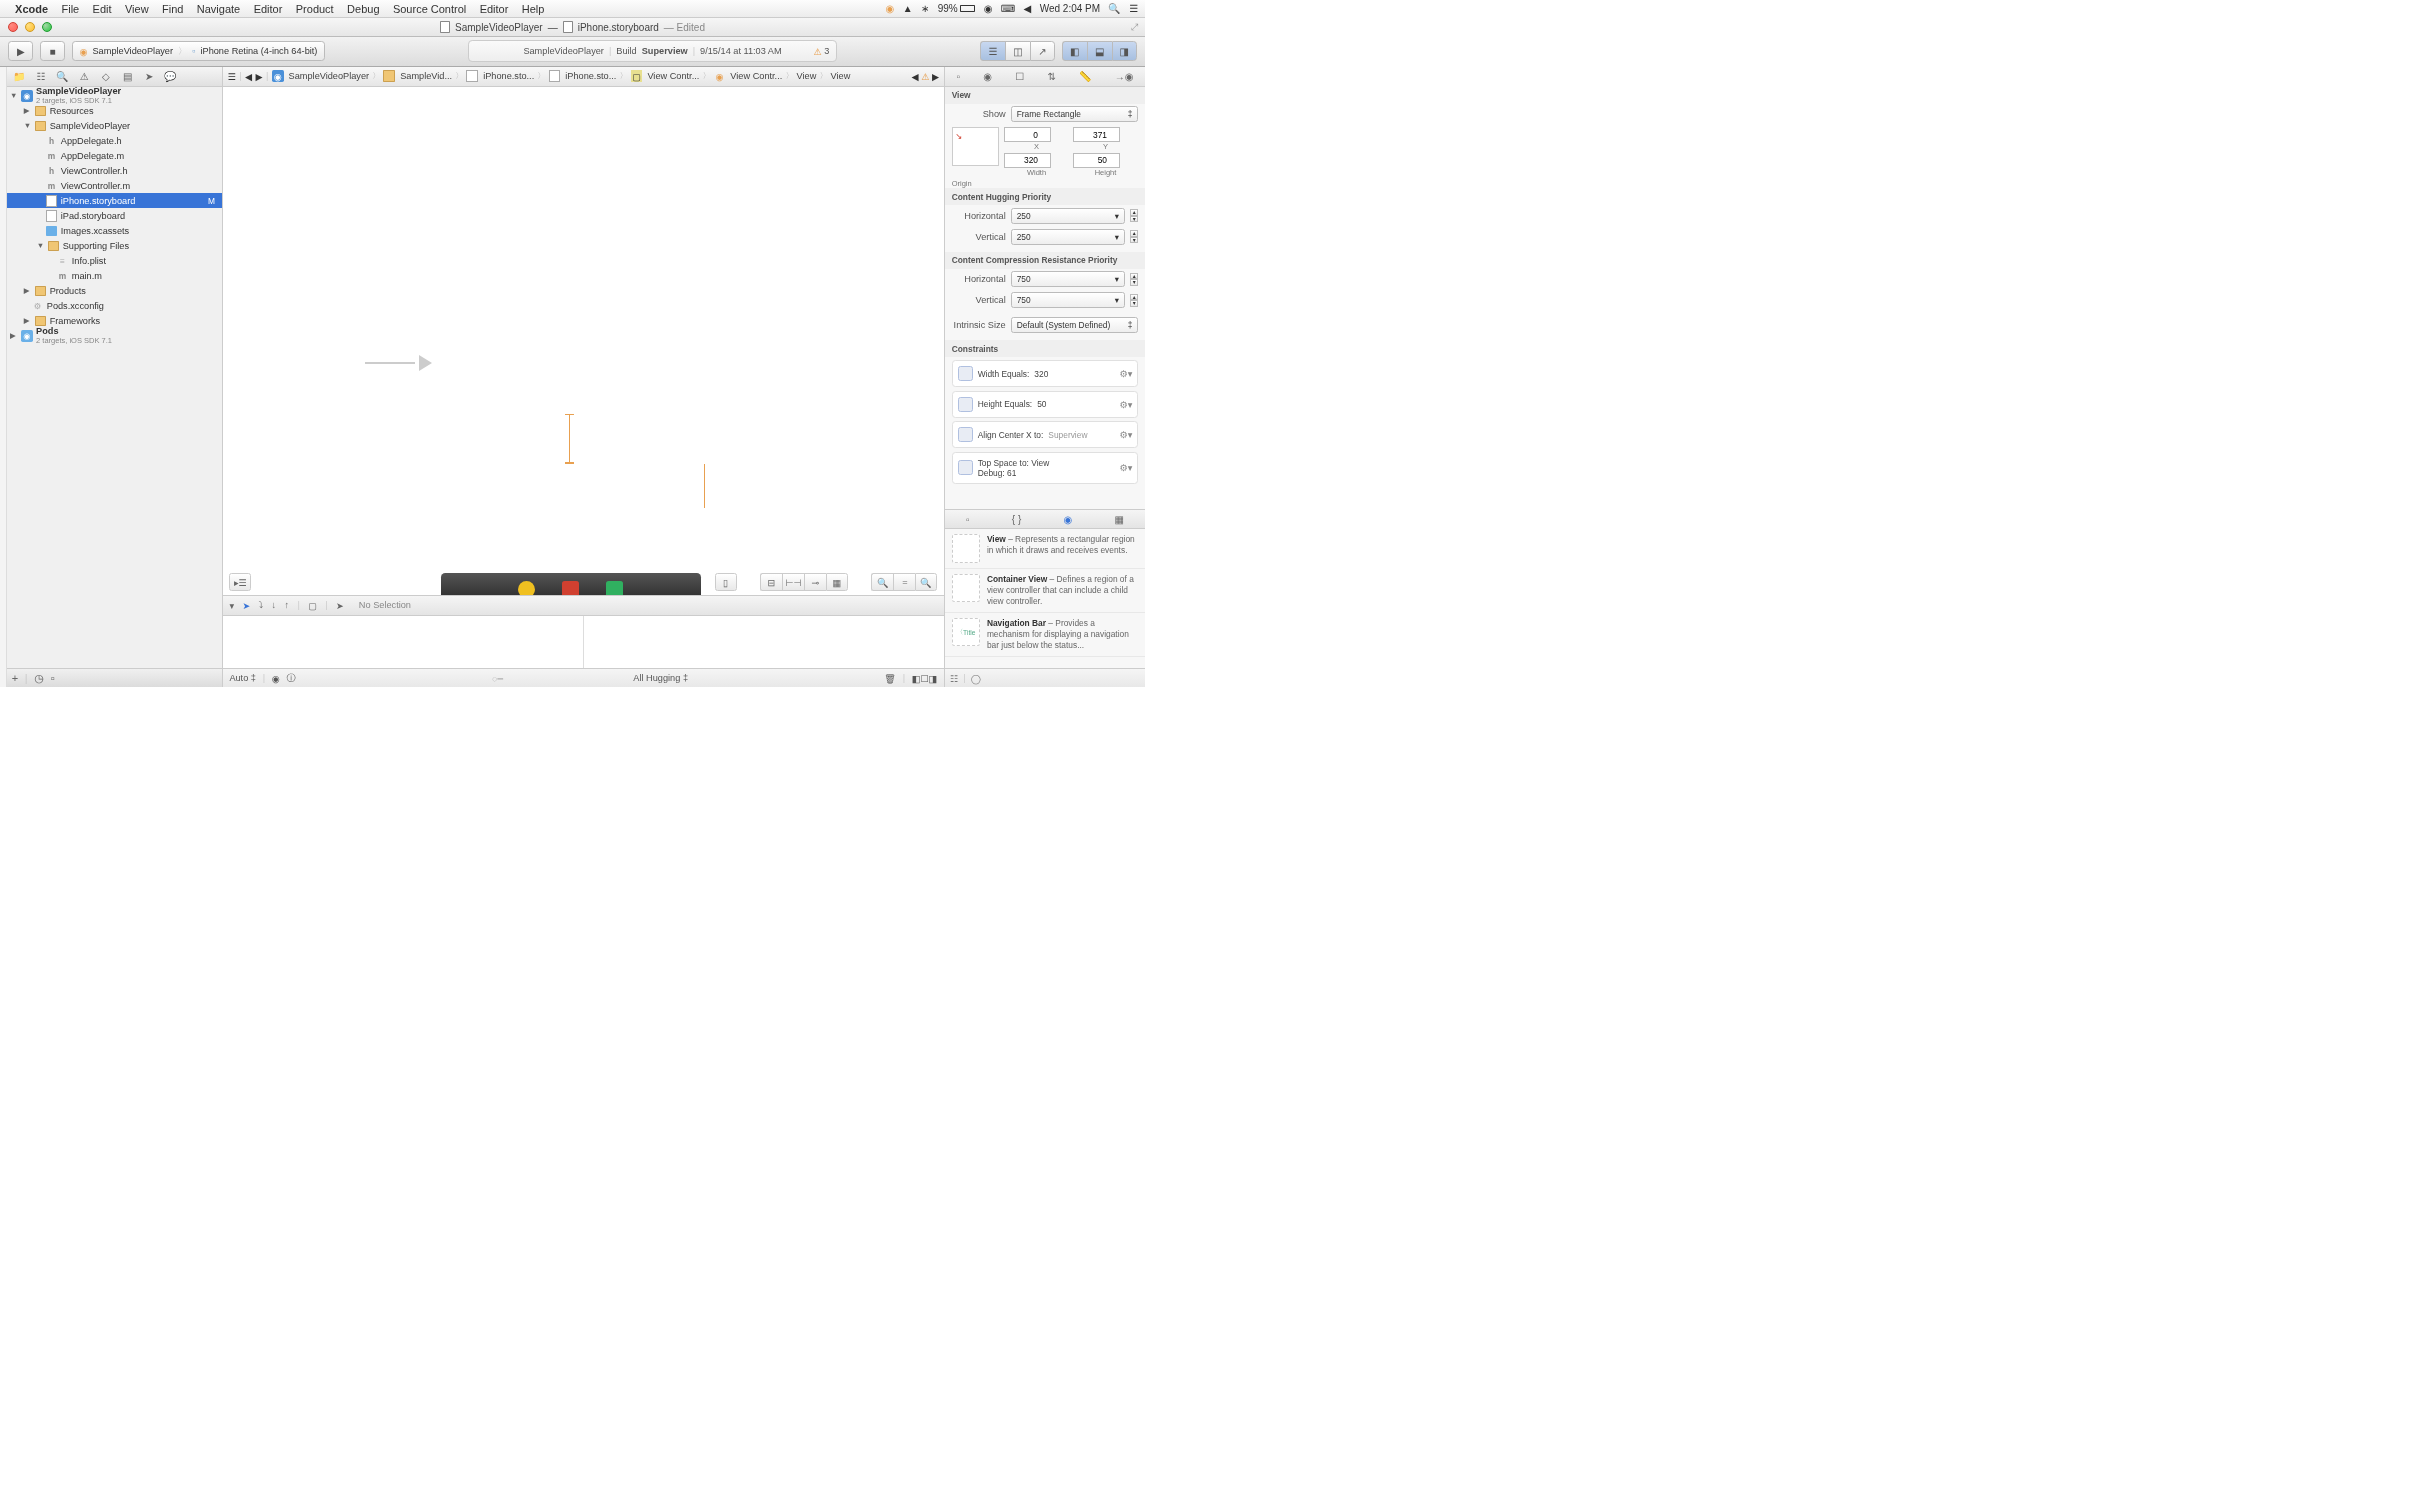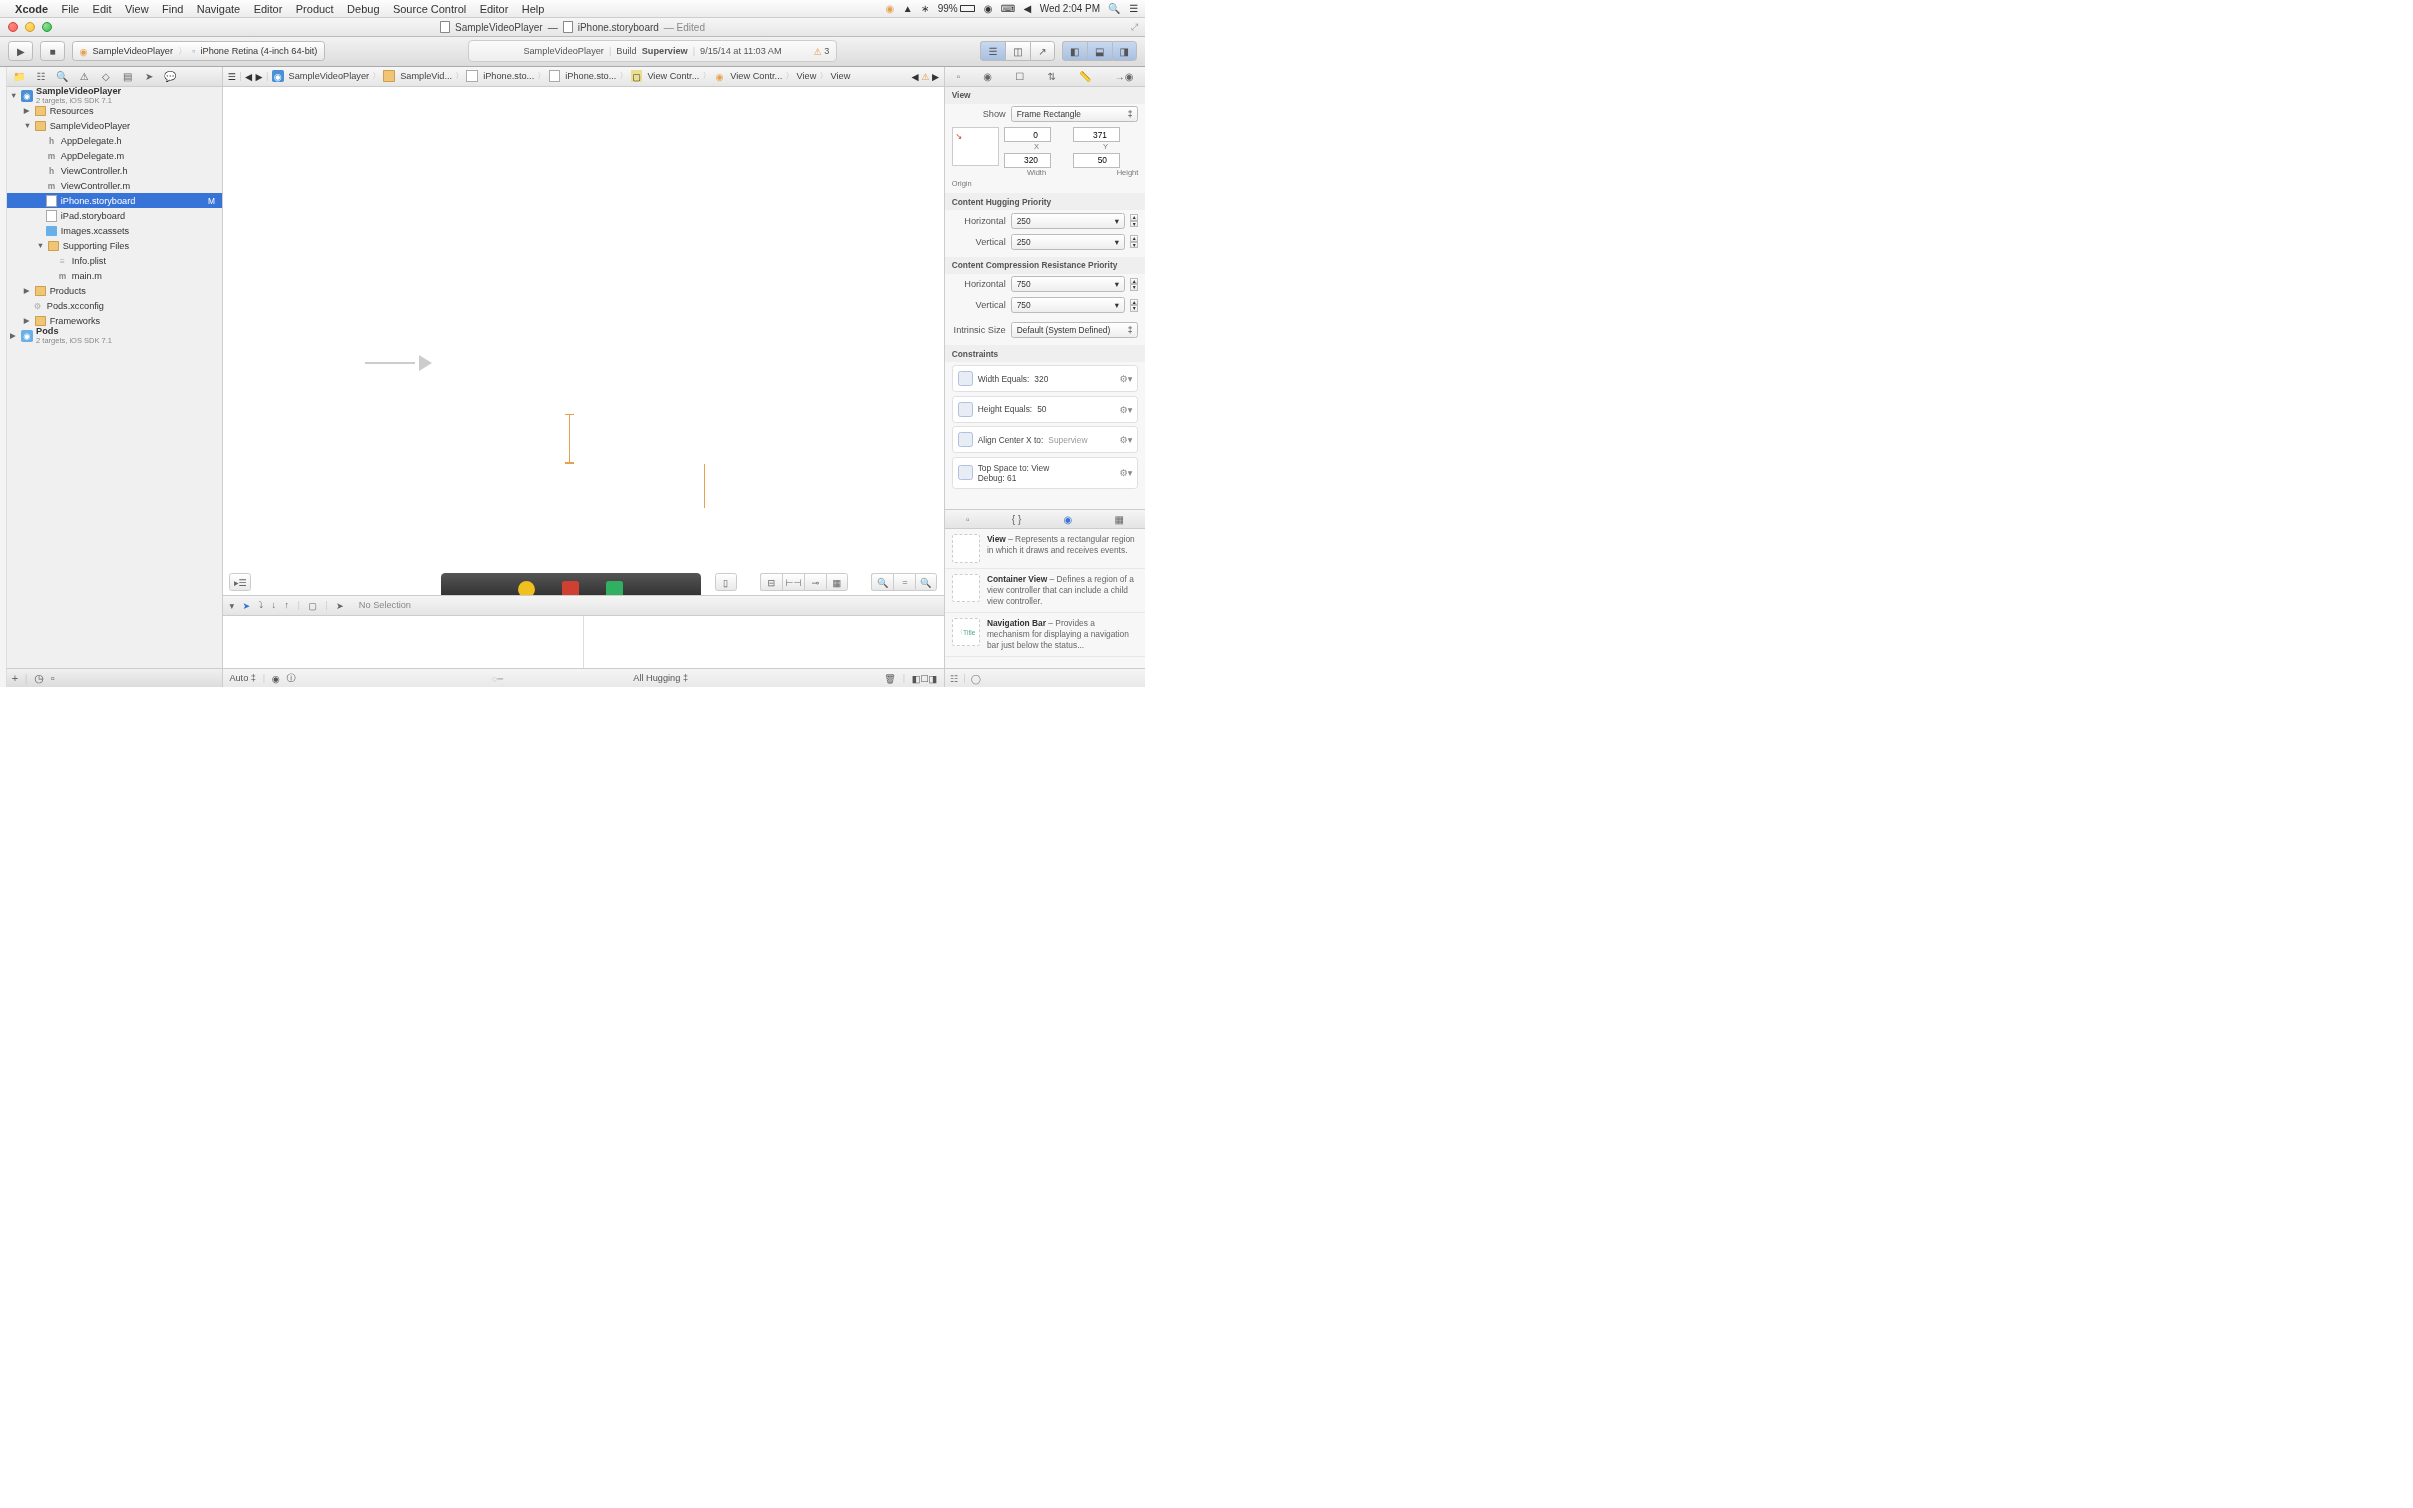--- a/index.html
+++ b/index.html
@@ -456,27 +456,27 @@
         <div class="origin-box">
             <span class="arrow">↘</span>
           </div>
         <div style="flex:1;">
           <div style="display:flex;gap:3.4px;">
             <div style="flex:1;"><input class="util-input" value="0" style=""><div style="text-align:center;font-size:7.5px;color:#777;">X</div></div>
             <div style="flex:1;"><input class="util-input" value="371" style=""><div style="text-align:center;font-size:7.5px;color:#777;">Y</div></div>
           </div>
           <div style="display:flex;gap:3.4px;margin-top:1.7px;">
             <div style="flex:1;"><input class="util-input" value="320" style=""><div style="text-align:center;font-size:7.5px;color:#777;">Width</div></div>
-            <div style="flex:1;"><input class="util-input" value="50" style=""><div style="text-align:right;font-size:7.5px;color:#777;">Height</div></div>
+            <div style="flex:1;"><input class="util-input" value="50" style=""><div style="text-align:center;font-size:7.5px;color:#777;">Height</div></div>
           </div>
         </div>
       </div>
       <div style="text-align:left;font-size:7.5px;color:#777;padding:0 6.7px;">Origin</div>
 
-      <div class="util-header" style="margin-top:5px;">Content Hugging Priority</div>
+      <div class="util-header" style="">Content Hugging Priority</div>
       <div class="util-row">
           <label style="width:54px;">Horizontal</label>
           <div class="util-select">
             <span>250</span>
             <span style="margin-left:auto;">▾</span>
           </div>
           <div class="util-stepper">
             <span>▴</span>
             <span>▾</span>
           </div>

